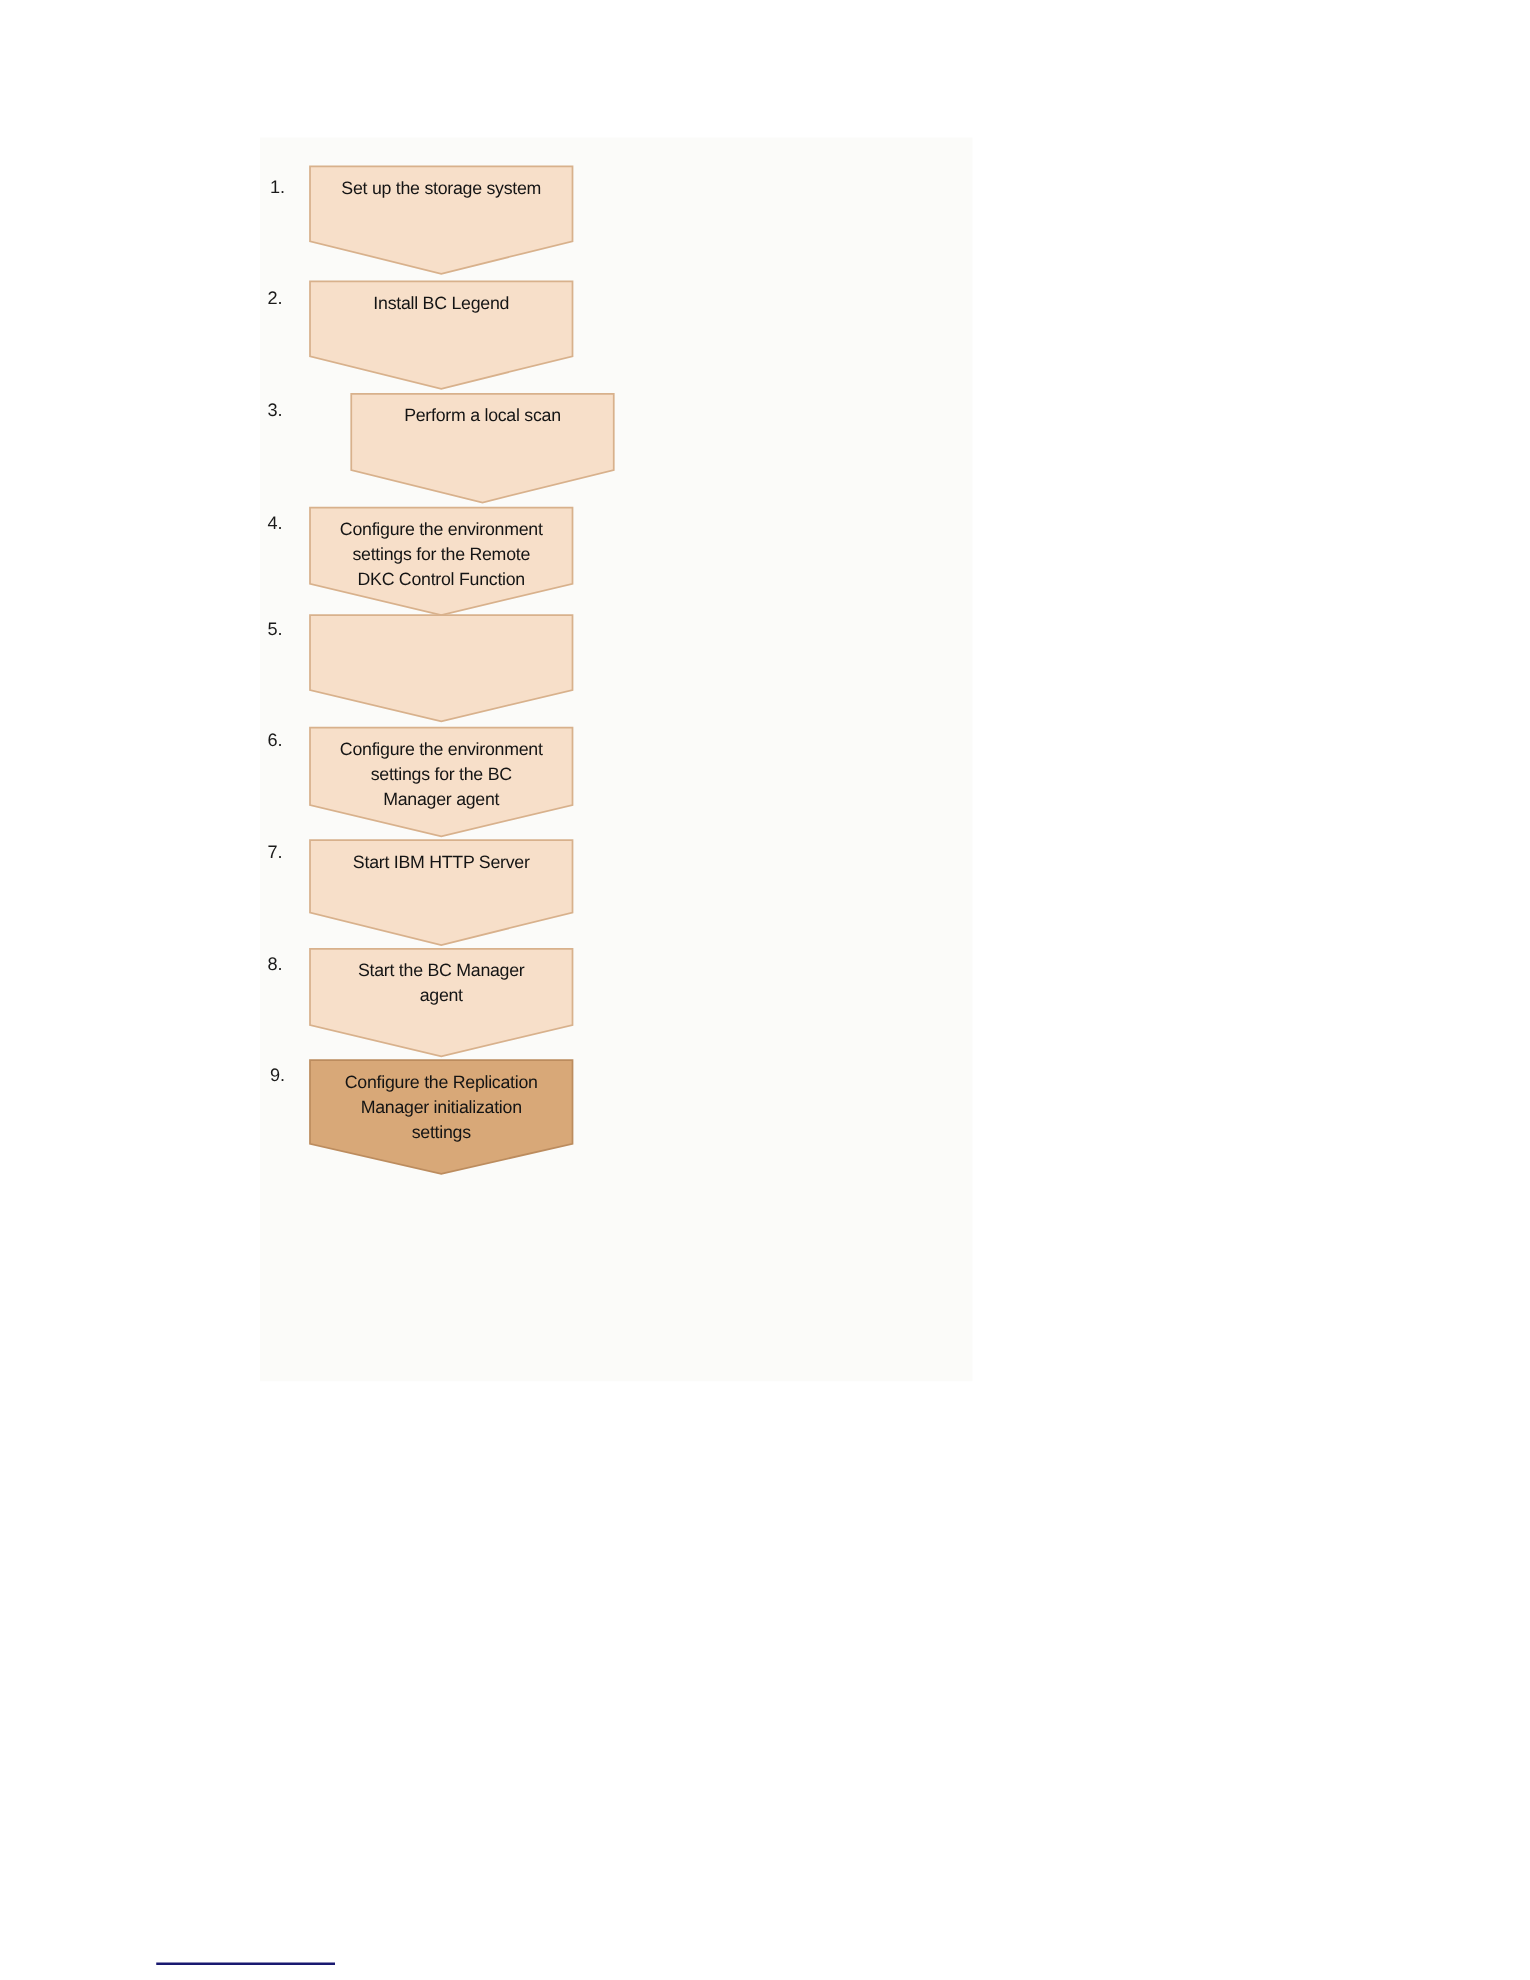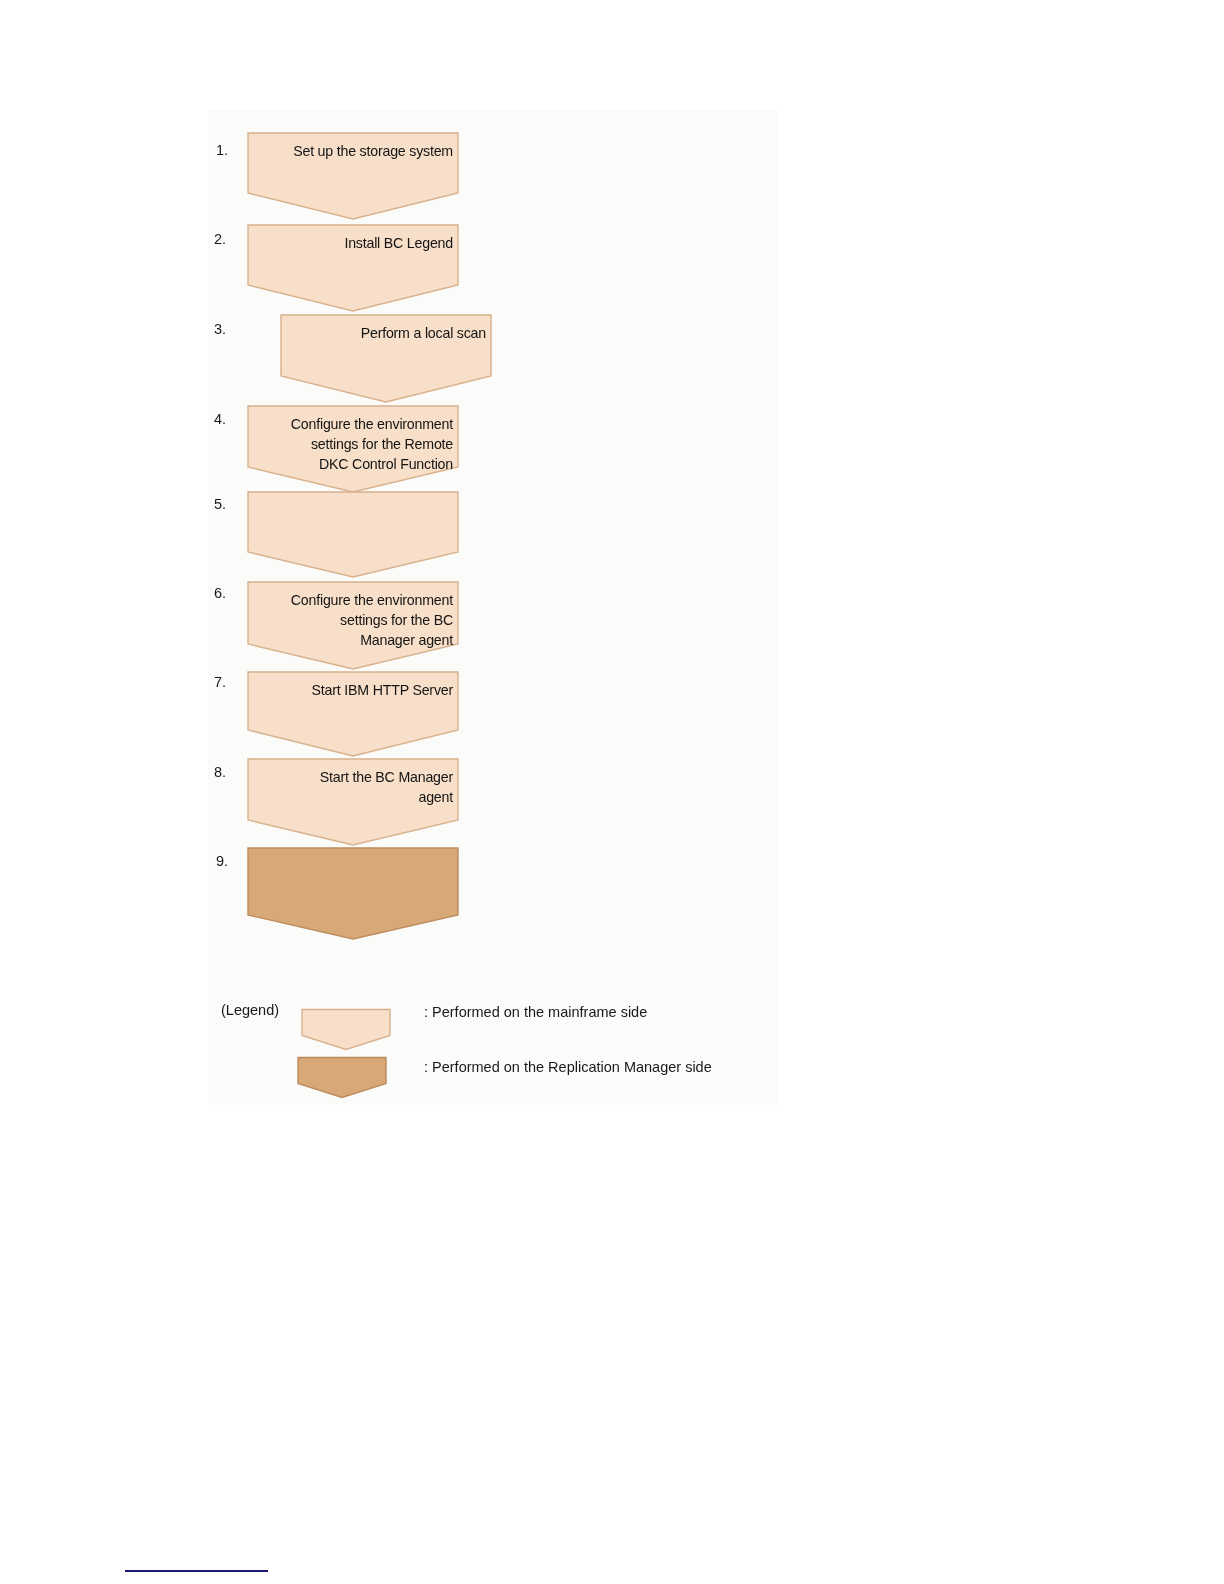--- a/index.html
+++ b/index.html
@@ -75,21 +75,21 @@
     top: 0;
     width: 212px;
     overflow: visible;
   }
 
   .chev-label {
     position: absolute;
     left: 6px;
     right: 6px;
     top: 9px;
-    text-align: right;
+    text-align: center;
     font-size: 14.2px;
     line-height: 20px;
     color: #141414;
     font-family: "Liberation Sans", sans-serif;
     letter-spacing: -0.2px;
     white-space: pre-line;
   }
 
   
   .legend {
@@ -231,32 +231,24 @@
           </div>
         </div>
       </div>
       <div class="step" style="top: 0px;">
         <div class="step-num" style="left: 216px; top: 853px;">9.</div>
         <div class="shape-wrap" style="top: 847px; height: 92px;">
           <div class="chev" style="height: 92px;">
             <svg width="212" height="92" viewBox="0 0 212 92">
               <polygon points="1,1 211,1 211,68 106,92 1,68" fill="#d8a878" stroke="#bc8c5e" stroke-width="1.4" stroke-linejoin="miter"></polygon>
             </svg>
+            <div class="chev-label">Configure the Replication
+Manager initialization
+settings</div>
           </div>
         </div>
       </div>
     </div>
 
-  <div class="legend" id="legend-container">
-    <div class="legend-title">(Legend)</div>
-  <div class="legend-swatch" style="left: 301px; top: 1004px;"><svg width="90" height="41" viewBox="0 0 90 41">
-          <polygon points="1,1 89,1 89,27 45,41 1,27" fill="#f7dfc9" stroke="#d8b18c" stroke-width="1.4" stroke-linejoin="miter"></polygon>
-        </svg></div>
-      <div class="legend-text" style="left: 424px; top: 1004px;">: Performed on the mainframe side</div>
-      <div class="legend-swatch" style="left: 297px; top: 1052px;"><svg width="90" height="41" viewBox="0 0 90 41">
-          <polygon points="1,1 89,1 89,27 45,41 1,27" fill="#d8a878" stroke="#bc8c5e" stroke-width="1.4" stroke-linejoin="miter"></polygon>
-        </svg></div>
-      <div class="legend-text" style="left: 424px; top: 1059px;">: Performed on the Replication Manager side</div>
-    </div>
 
   <div class="footer-rule"></div>
 
 </div>
 
 </body></html>

